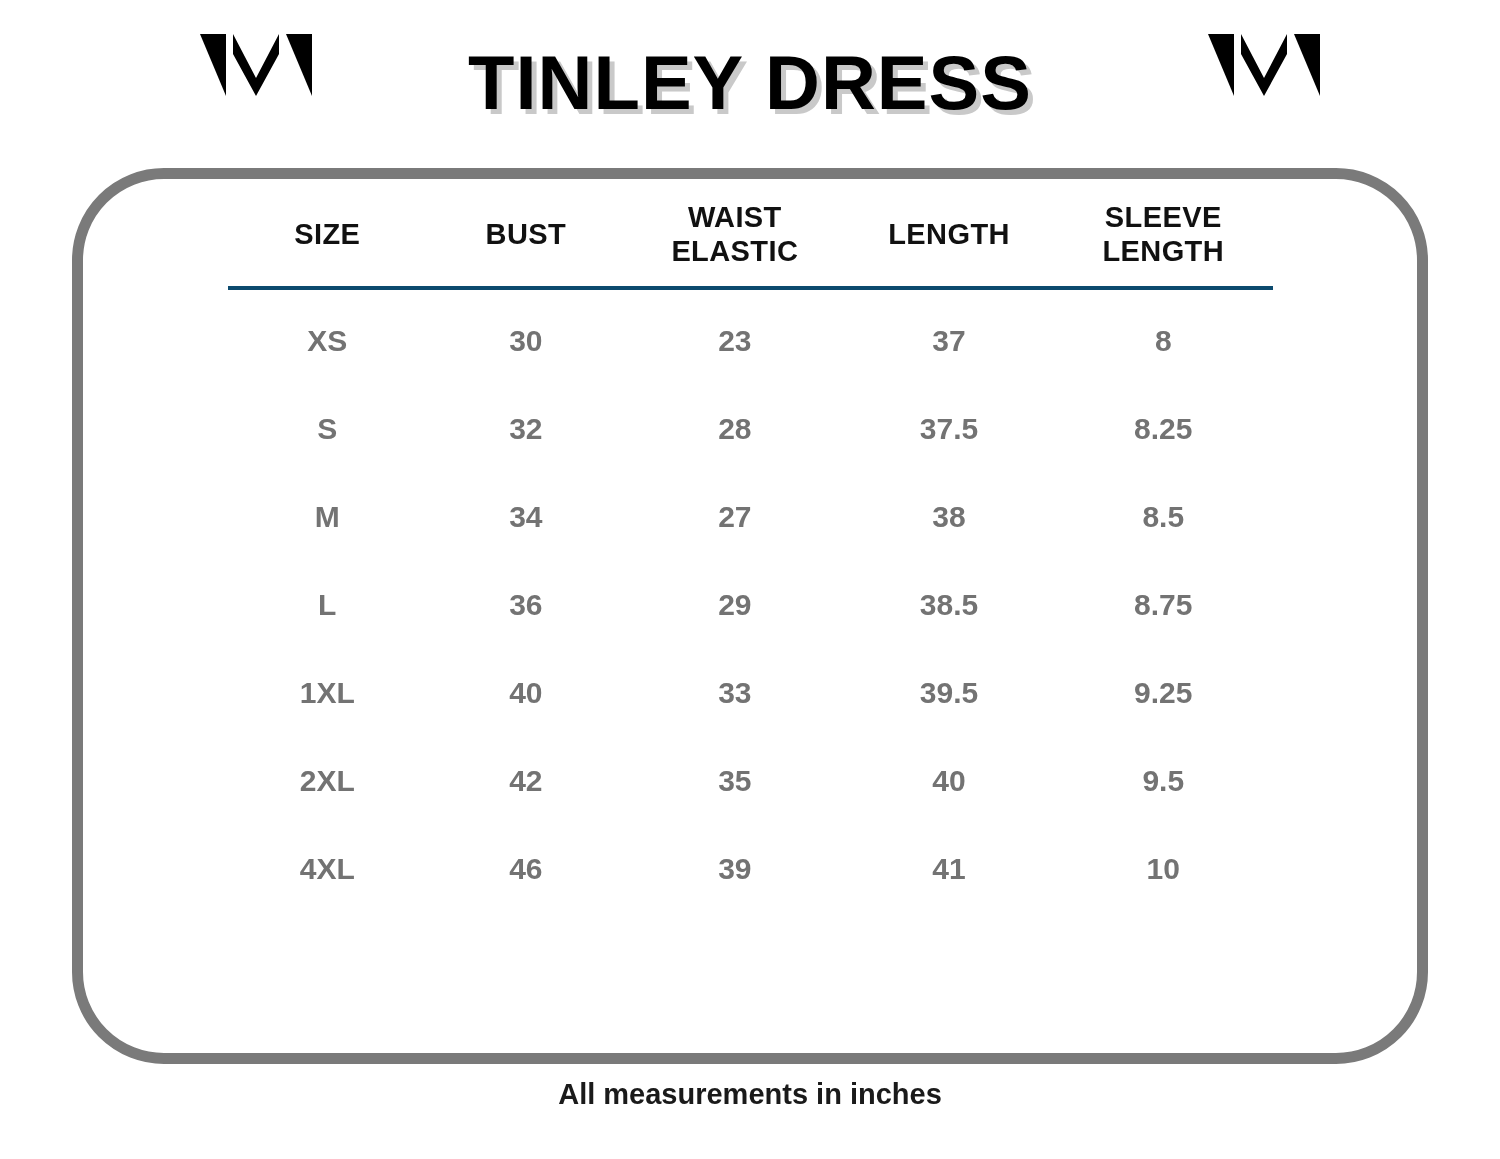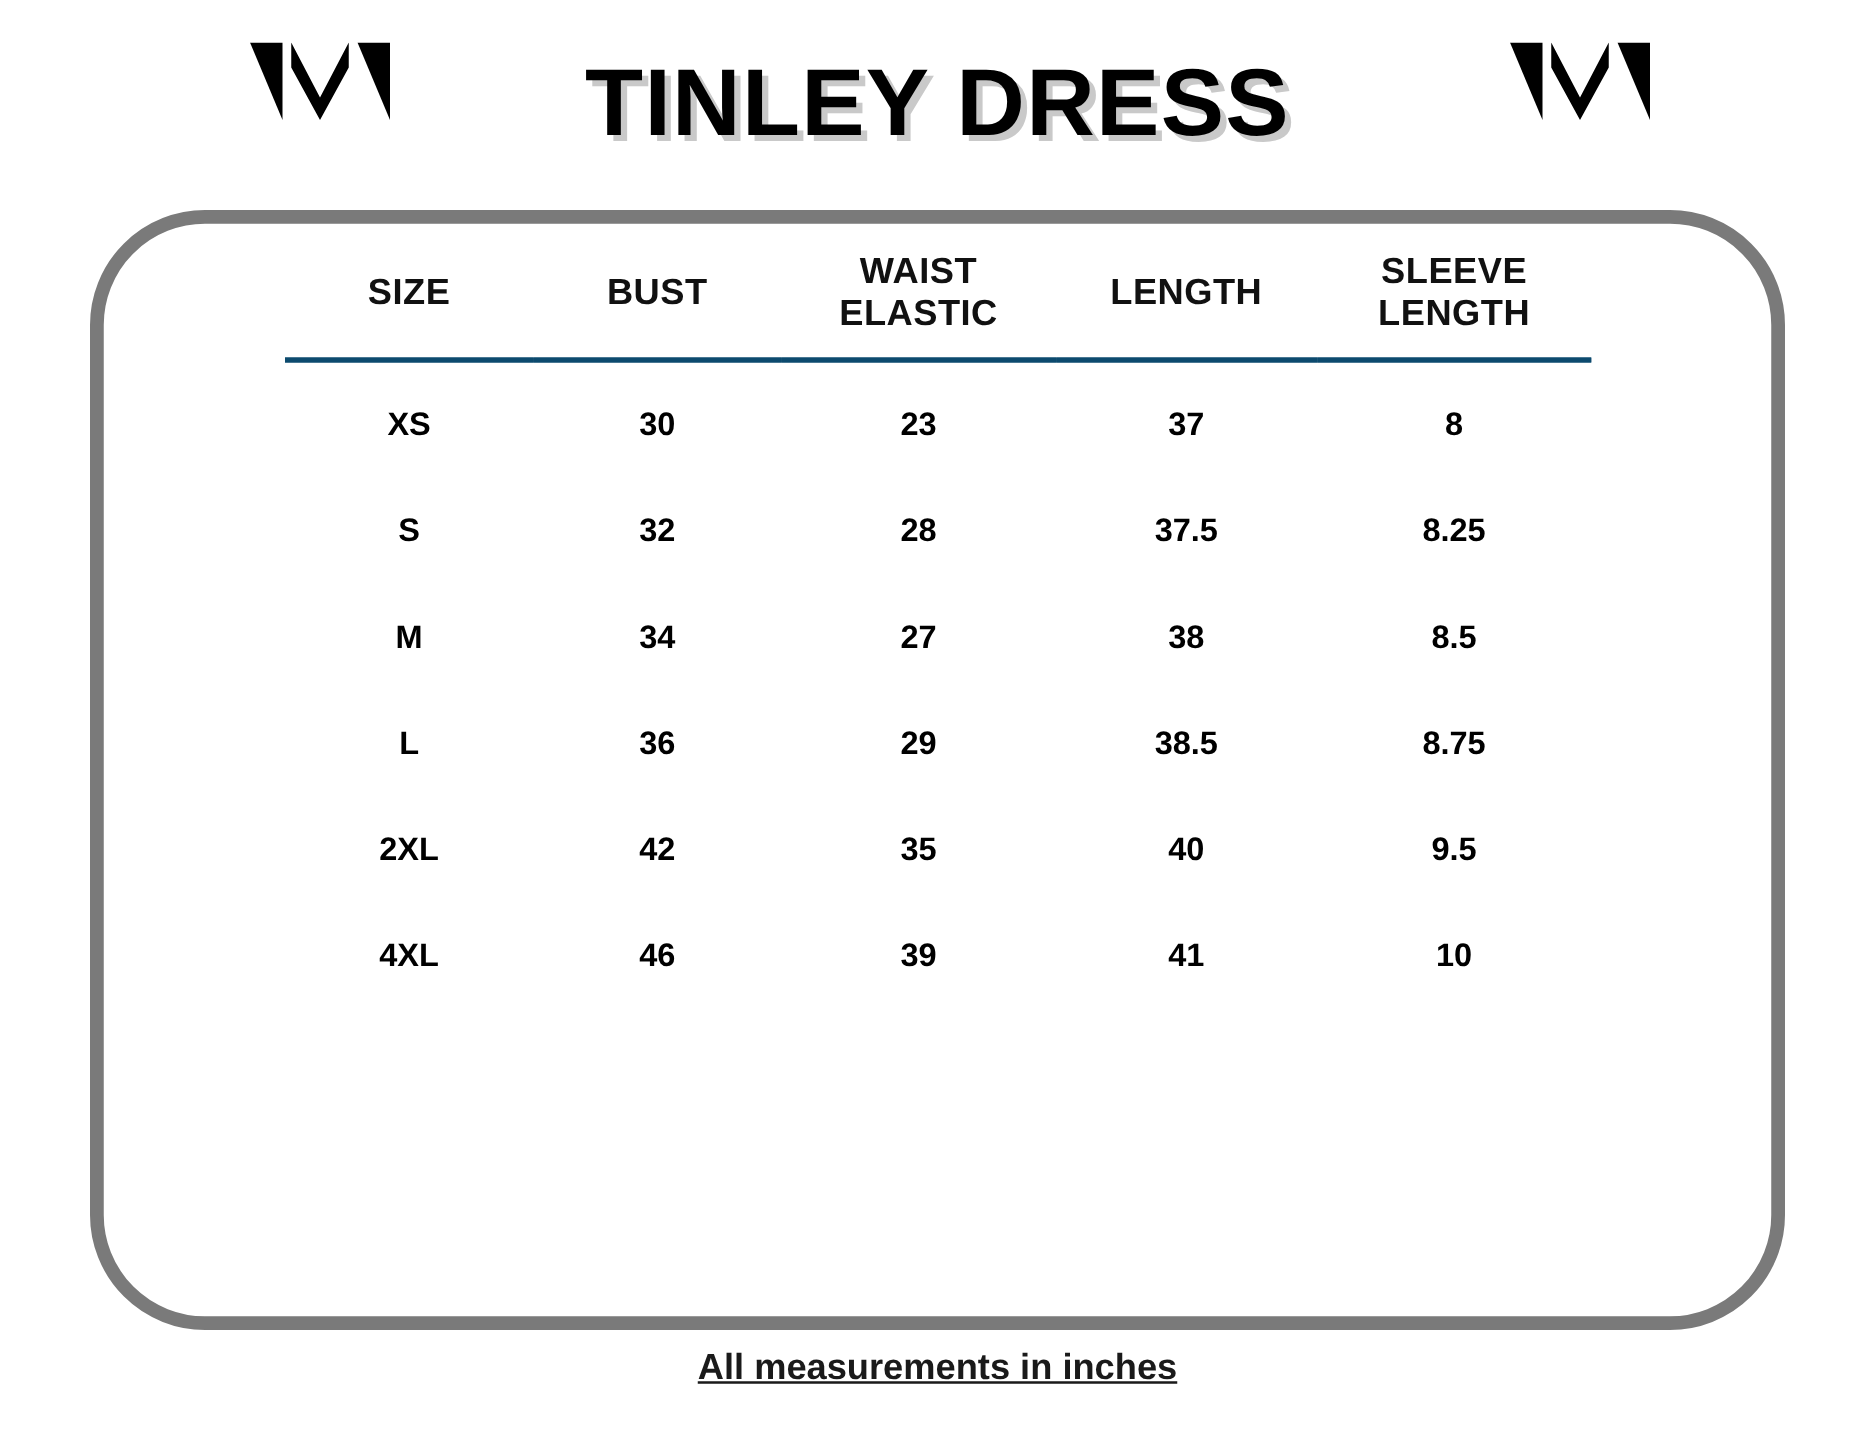--- a/index.html
+++ b/index.html
@@ -94,23 +94,23 @@
     vertical-align: middle;
     line-height: 1.18;
     letter-spacing: 0.4px;
   }
 
   thead tr {
     border-bottom: 4px solid #0c4a6e;
   }
 
   table.size-table td {
-    font-size: 26px;
-    font-weight: bold;
-    color: #000000;
+    font-size: 30px;
+    font-weight: bold;
+    color: #737373;
     text-align: center;
     padding: 27px 4px;
     vertical-align: middle;
   }
 
   tbody tr:first-child td { padding-top: 34px; }
 
   col.c-size   { width: 19%; }
   col.c-bust   { width: 19%; }
   col.c-waist  { width: 21%; }
@@ -120,21 +120,20 @@
   
   .footnote {
     position: absolute;
     left: 0;
     top: 1078px;
     width: 1500px;
     text-align: center;
     font-size: 29px;
     font-weight: bold;
     color: #1a1a1a;
-    text-decoration: underline;
   }
 </style>
 </head>
 <body>
 
 <div class="page">
 
   <div class="header">
     <h1 class="title">TINLEY DRESS</h1>
   </div>
@@ -212,20 +211,27 @@
           <td>8.5</td>
         </tr>
         <tr>
           <td>L</td>
           <td>36</td>
           <td>29</td>
           <td>38.5</td>
           <td>8.75</td>
         </tr>
         <tr>
+          <td>1XL</td>
+          <td>40</td>
+          <td>33</td>
+          <td>39.5</td>
+          <td>9.25</td>
+        </tr>
+        <tr>
           <td>2XL</td>
           <td>42</td>
           <td>35</td>
           <td>40</td>
           <td>9.5</td>
         </tr>
         <tr>
           <td>4XL</td>
           <td>46</td>
           <td>39</td>

